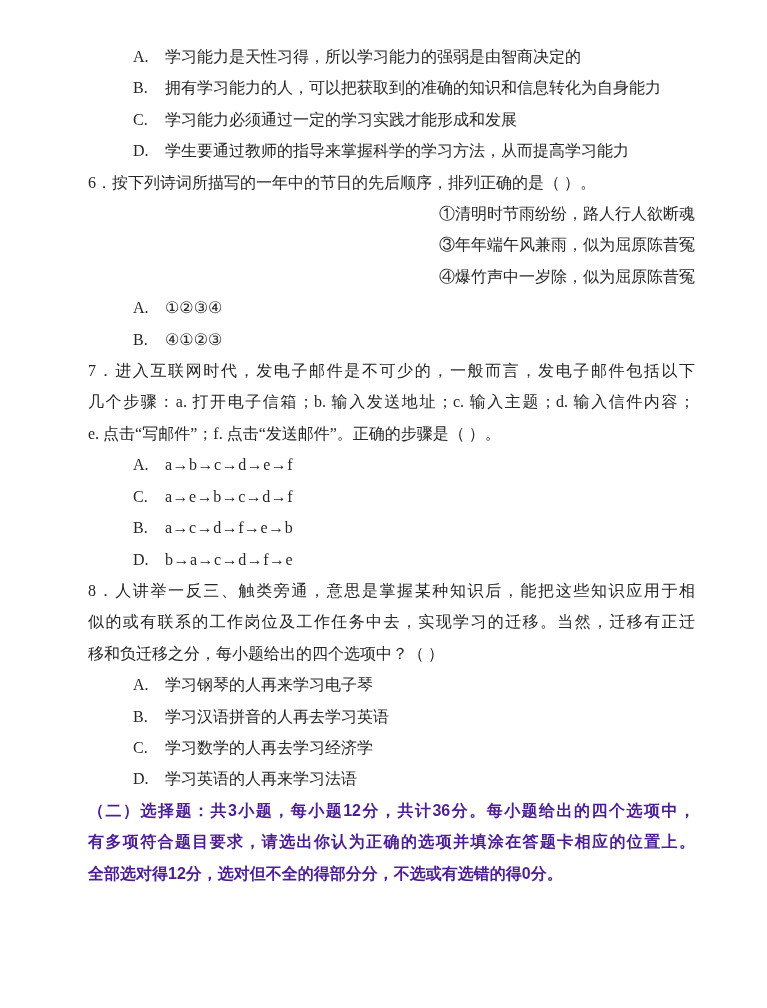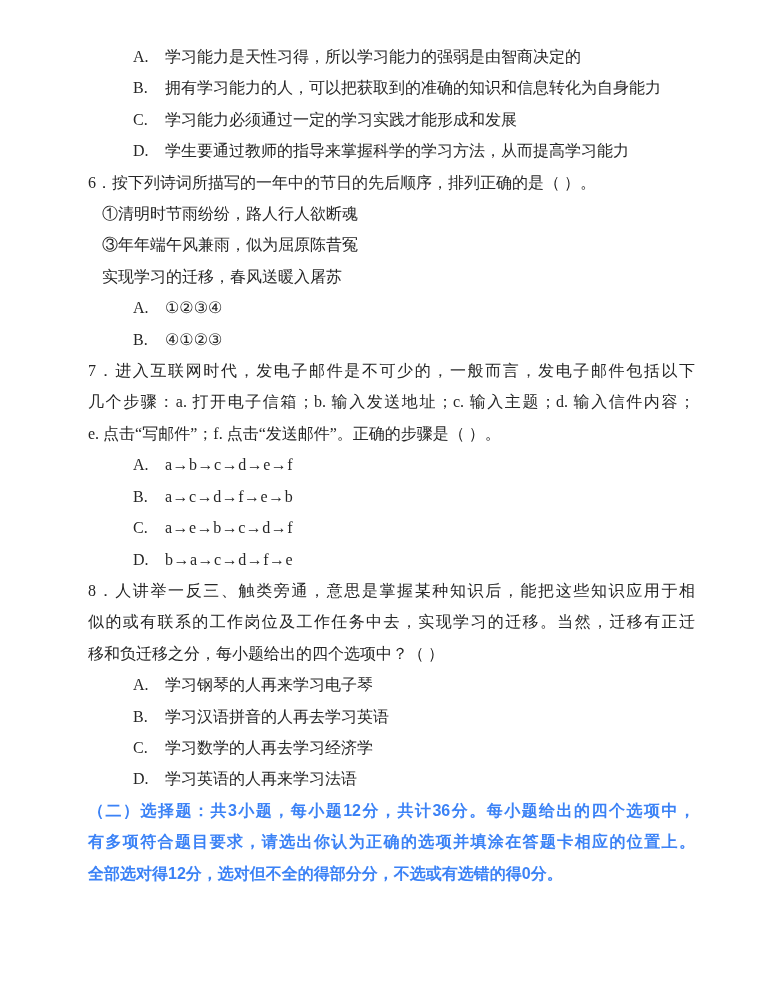--- a/index.html
+++ b/index.html
@@ -28,63 +28,64 @@
     white-space: normal;
   }
   
   .just {
     text-align: justify;
     text-align-last: justify;
   }
   
   .sub {
     padding-left: 14px;
+    text-align: right;
   }
   
   .opt {
     padding-left: 45px;
   }
   .opt-label {
     display: inline-block;
     width: 32px;
   }
   .seq {
     letter-spacing: 0.5px;
   }
   
   .s2 {
     font-family: "Liberation Sans", "DejaVu Sans", sans-serif;
     font-weight: 700;
-    color: #3b82f6;
+    color: #4c1d95;
   }
 </style>
 </head>
 <body>
 
 <div class="page">
   <div class="content">
 
     <div class="line opt"><span class="opt-label">A.</span><span>学习能力是天性习得，所以学习能力的强弱是由智商决定的</span></div>
     <div class="line opt"><span class="opt-label">B.</span><span>拥有学习能力的人，可以把获取到的准确的知识和信息转化为自身能力</span></div>
     <div class="line opt"><span class="opt-label">C.</span><span>学习能力必须通过一定的学习实践才能形成和发展</span></div>
     <div class="line opt"><span class="opt-label">D.</span><span>学生要通过教师的指导来掌握科学的学习方法，从而提高学习能力</span></div>
 
     <div class="line">6．按下列诗词所描写的一年中的节日的先后顺序，排列正确的是（ ）。</div>
     <div class="line sub">①清明时节雨纷纷，路人行人欲断魂</div>
     <div class="line sub">③年年端午风兼雨，似为屈原陈昔冤</div>
-    <div class="line sub">实现学习的迁移，春风送暖入屠苏</div>
+    <div class="line sub">④爆竹声中一岁除，似为屈原陈昔冤</div>
     <div class="line opt"><span class="opt-label">A.</span><span>①②③④</span></div>
     <div class="line opt"><span class="opt-label">B.</span><span>④①②③</span></div>
 
     <div class="line just">7．进入互联网时代，发电子邮件是不可少的，一般而言，发电子邮件包括以下</div>
     <div class="line just">几个步骤：a. 打开电子信箱；b. 输入发送地址；c. 输入主题；d. 输入信件内容；</div>
     <div class="line">e. 点击“写邮件”；f. 点击“发送邮件”。正确的步骤是（ ）。</div>
     <div class="line opt"><span class="opt-label">A.</span><span class="seq">a→b→c→d→e→f</span></div>
+    <div class="line opt"><span class="opt-label">C.</span><span class="seq">a→e→b→c→d→f</span></div>
     <div class="line opt"><span class="opt-label">B.</span><span class="seq">a→c→d→f→e→b</span></div>
-    <div class="line opt"><span class="opt-label">C.</span><span class="seq">a→e→b→c→d→f</span></div>
     <div class="line opt"><span class="opt-label">D.</span><span class="seq">b→a→c→d→f→e</span></div>
 
     <div class="line just">8．人讲举一反三、触类旁通，意思是掌握某种知识后，能把这些知识应用于相</div>
     <div class="line just">似的或有联系的工作岗位及工作任务中去，实现学习的迁移。当然，迁移有正迁</div>
     <div class="line">移和负迁移之分，每小题给出的四个选项中？（ ）</div>
     <div class="line opt"><span class="opt-label">A.</span><span>学习钢琴的人再来学习电子琴</span></div>
     <div class="line opt"><span class="opt-label">B.</span><span>学习汉语拼音的人再去学习英语</span></div>
     <div class="line opt"><span class="opt-label">C.</span><span>学习数学的人再去学习经济学</span></div>
     <div class="line opt"><span class="opt-label">D.</span><span>学习英语的人再来学习法语</span></div>
 

